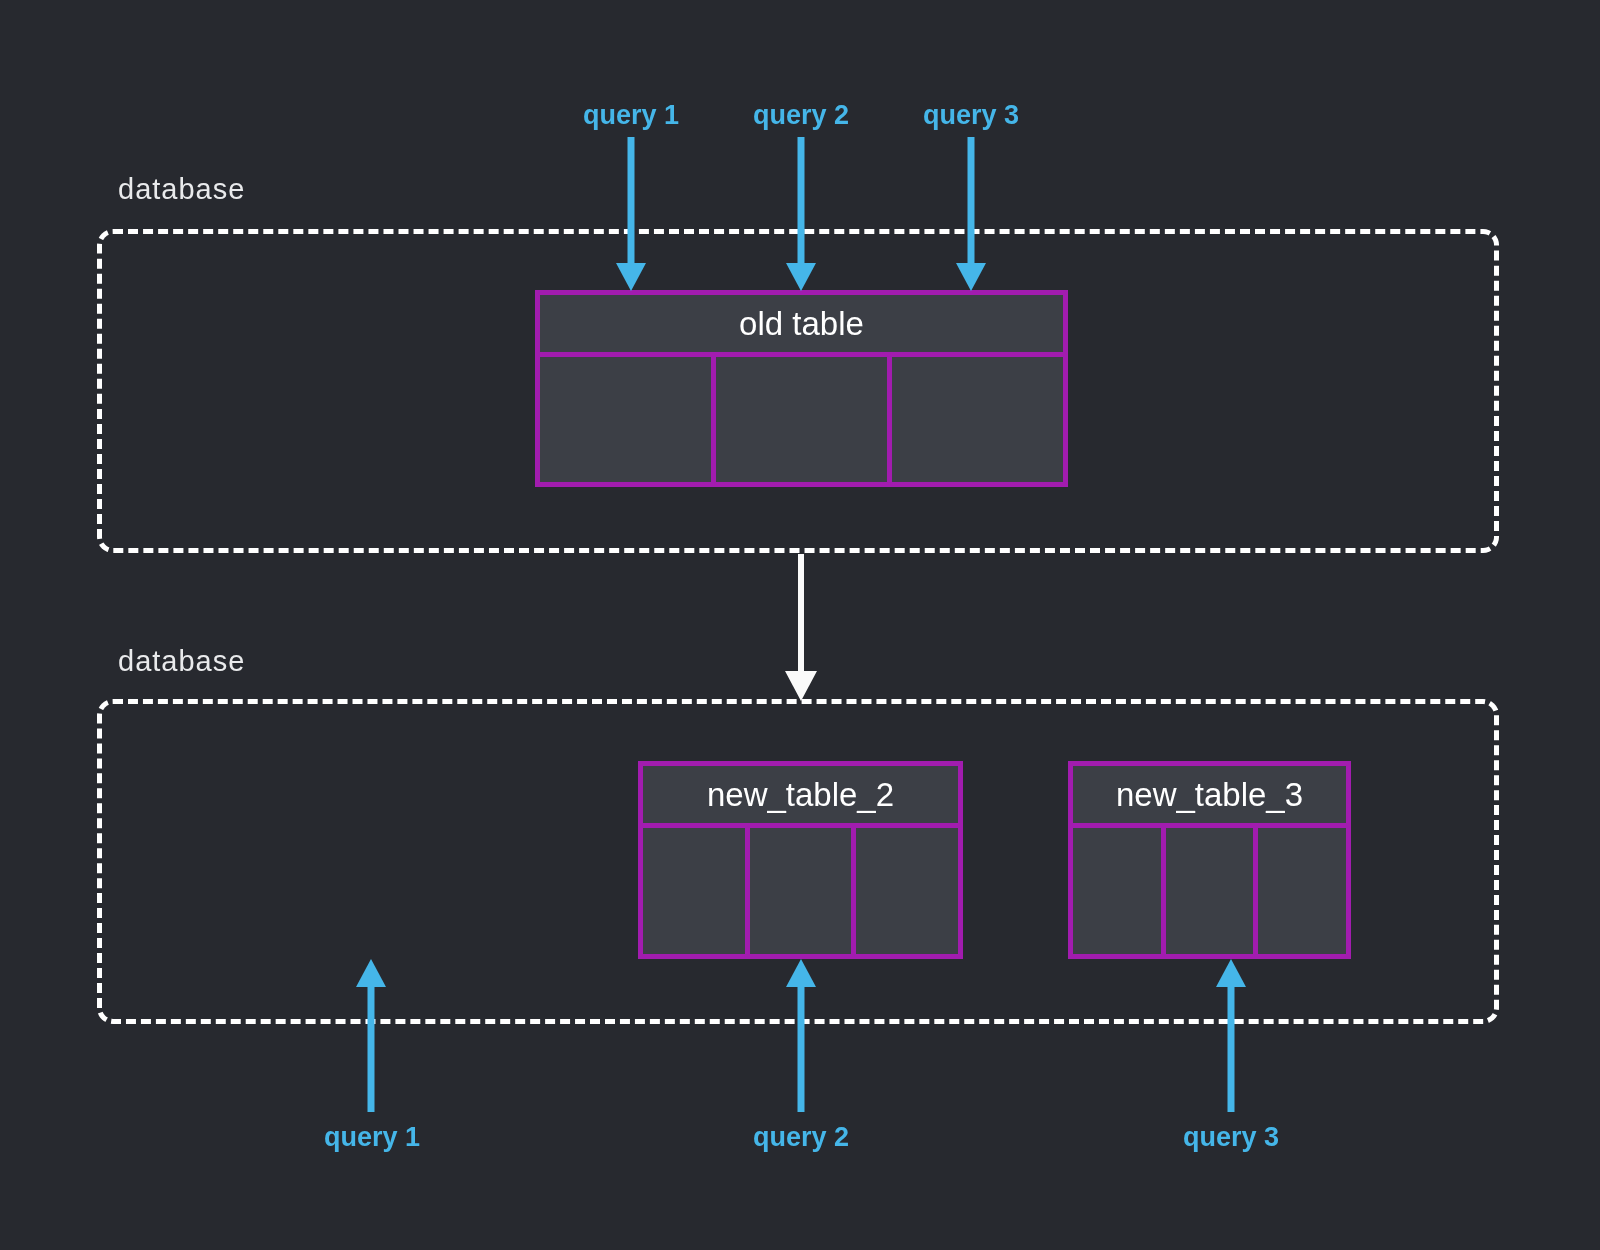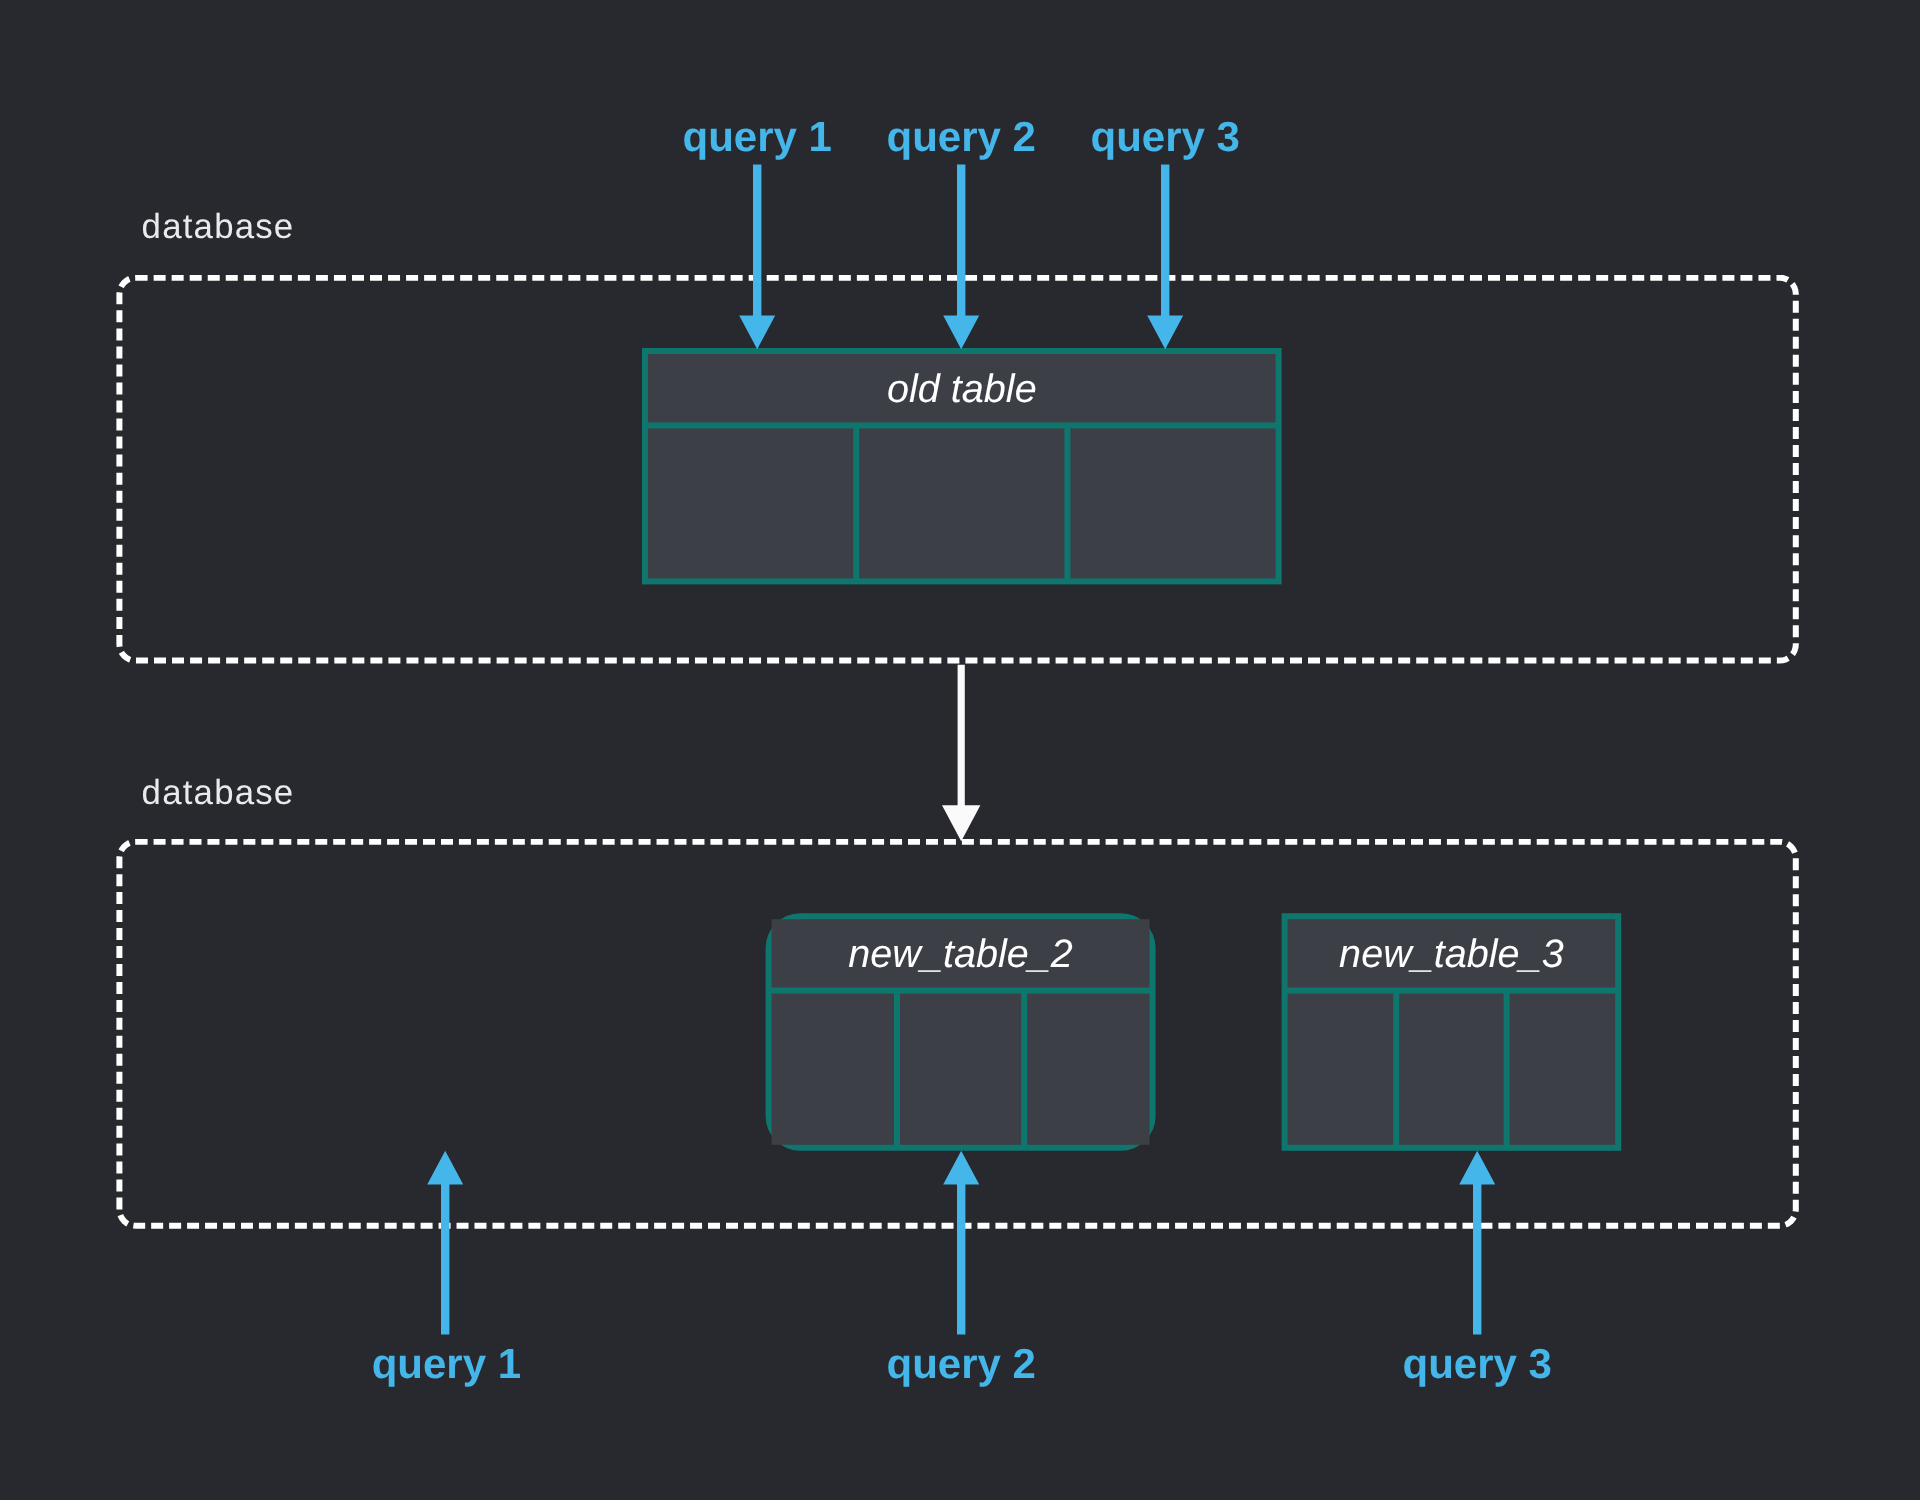--- a/index.html
+++ b/index.html
@@ -33,30 +33,29 @@
     line-height: 42px;
     letter-spacing: 1px;
   }
   .zone-label.top    { top: 168px; }
   .zone-label.bottom { top: 640px; }
 
   
   .db-table {
     position: absolute;
     box-sizing: border-box;
-    background: #0f766e;
+    background: #a21caf;
     padding: 5px;
     display: flex;
     flex-direction: column;
     gap: 5px;
-    font-style: italic;
   }
   .old-table  { left: 535px; top: 290px; width: 533px; height: 197px; }
   .new-table-1 { left: 208px;  top: 761px; width: 325px; height: 198px; }
-  .new-table-2 { left: 638px;  top: 761px; width: 325px; height: 198px; border-radius: 29px; }
+  .new-table-2 { left: 638px;  top: 761px; width: 325px; height: 198px; }
   .new-table-3 { left: 1068px; top: 761px; width: 283px; height: 198px; }
 
   .tbl-title {
     flex: 0 0 57px;
     background: #3c3f46;
     color: #ffffff;
     font-size: 33px;
     font-weight: 500;
     display: flex;
     align-items: center;
@@ -71,21 +70,21 @@
     flex: 1;
     background: #3c3f46;
   }
 
   
   .q-label {
     position: absolute;
     width: 220px;
     text-align: center;
     color: #45b6e9;
-    font-size: 35px;
+    font-size: 27px;
     font-weight: 700;
     line-height: 42px;
   }
   .q-label.top    { top: 94px; }
   .q-label.bottom { top: 1116px; }
   .q1t { left: 521px; }
   .q2t { left: 691px; }
   .q3t { left: 861px; }
   .q1b { left: 262px; }
   .q2b { left: 691px; }

